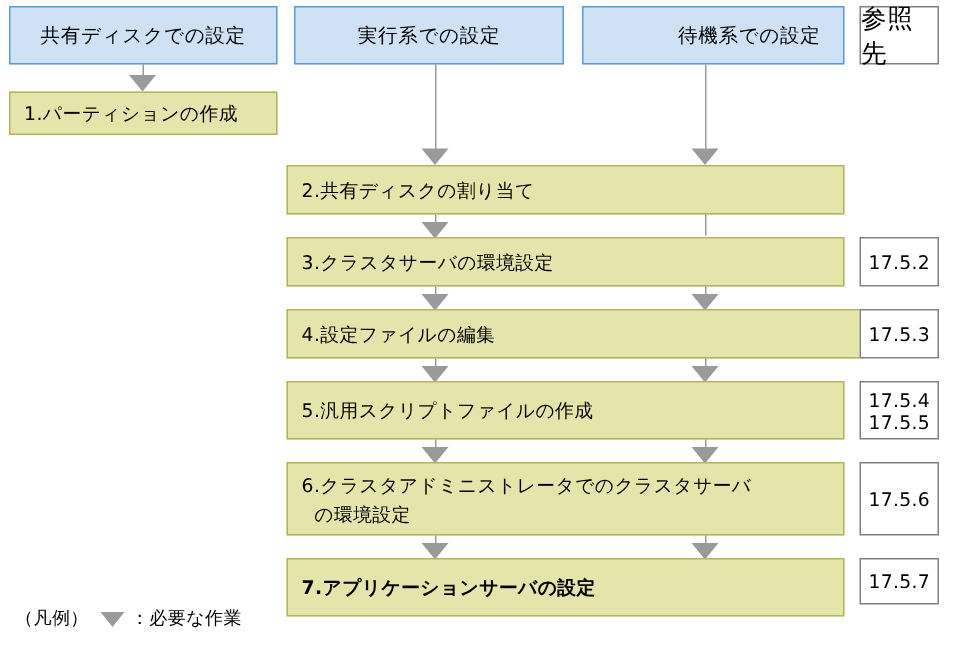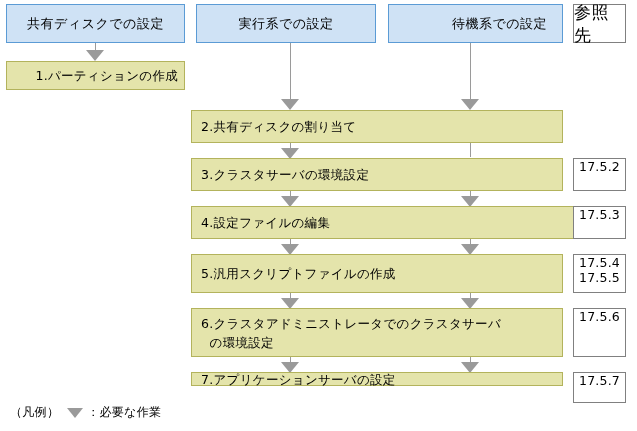--- a/index.html
+++ b/index.html
@@ -36,21 +36,21 @@
     font-size:12.5px;
     letter-spacing:0.3px;
     padding-left:9px;
     padding-right:6px;
     line-height:19px;
     white-space:pre;
   }
   .ref{
     background:#ffffff;
     border:1px solid #808080;
-    display:flex;align-items:center;
+    display:flex;align-items:center;justify-content:center;
     flex-direction:column;
     font-size:12.5px;
     line-height:15px;
     white-space:pre;
     letter-spacing:0.2px;
   }
 
   
   .line{
     position:absolute;
@@ -134,21 +134,21 @@
 
   <div class="line" style="left:470px;top:238px;height:14px;"></div>
   <div class="arrow" style="left:461px;top:244px;"></div>
 
   <div class="line" style="left:470px;top:292px;height:14px;"></div>
   <div class="arrow" style="left:461px;top:298px;"></div>
 
   <div class="line" style="left:470px;top:356px;height:14px;"></div>
   <div class="arrow" style="left:461px;top:362px;"></div>
 
-  <div class="box step" style="left:6px;top:61px;width:179px;height:29px;justify-content:flex-end;">
+  <div class="box step" style="left:6px;top:61px;width:179px;height:29px;">
     <span>1.パーティションの作成</span>
   </div>
 
   <div class="box step" style="left:191px;top:110px;width:372px;height:33px;">
     <span>2.共有ディスクの割り当て</span>
   </div>
 
   <div class="box step" style="left:191px;top:158px;width:372px;height:33px;">
     <span>3.クラスタサーバの環境設定</span>
   </div>
@@ -159,21 +159,21 @@
 
   <div class="box step" style="left:191px;top:254px;width:372px;height:39px;">
     <span>5.汎用スクリプトファイルの作成</span>
   </div>
 
   <div class="box step" style="left:191px;top:308px;width:372px;height:49px;">
     <span>6.クラスタアドミニストレータでのクラスタサーバ
   の環境設定</span>
   </div>
 
-  <div class="box step" style="left:191px;top:372px;width:372px;height:14px;">
+  <div class="box step" style="left:191px;top:372px;width:372px;height:39px;font-weight:bold;">
     <span>7.アプリケーションサーバの設定</span>
   </div>
 
   <div class="box ref" style="left:573px;top:158px;width:53px;height:33px;">
     <span>17.5.2</span>
   </div>
 
   <div class="box ref" style="left:573px;top:206px;width:53px;height:33px;">
     <span>17.5.3</span>
   </div>

